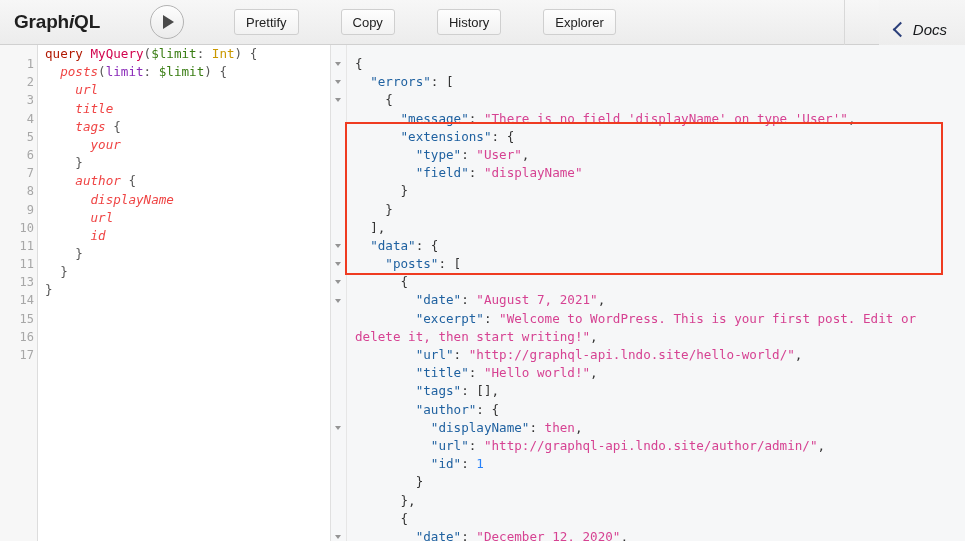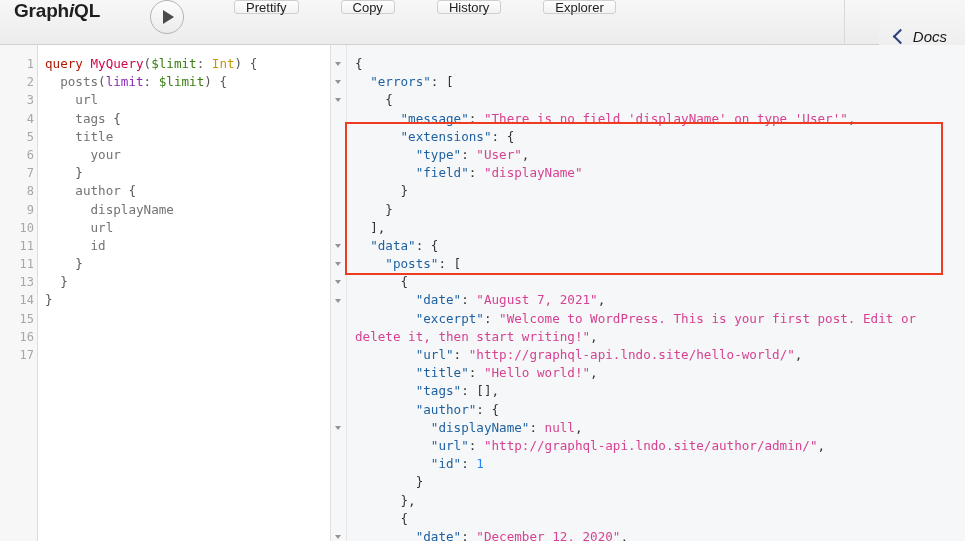--- a/index.html
+++ b/index.html
@@ -21,20 +21,21 @@
     display: flex;
     flex-direction: column;
     background: #f7f7f7;
   }
 
   
   .topbar {
     height: 45px;
     min-height: 45px;
     display: flex;
+    align-items: center;
     background: linear-gradient(#f7f7f7, #ececec);
     border-bottom: 1px solid #d0d0d0;
     position: relative;
     box-sizing: border-box;
     gap: 34px;
   }
   .logo {
     font-family: "Liberation Sans", sans-serif;
     font-size: 19px;
     font-weight: bold;
@@ -60,21 +61,21 @@
   }
   .exec-btn .tri {
     width: 0; height: 0;
     border-left: 11px solid #4a4a4a;
     border-top: 7px solid transparent;
     border-bottom: 7px solid transparent;
     margin-left: 3px;
   }
 
   .tbtn {
-    height: 14px;
+    height: 26px;
     padding: 0 11px;
     margin-right: 8px;
     border: 1px solid #cfcfcf;
     border-radius: 3px;
     background: linear-gradient(#fefefe, #f2f2f2);
     font-size: 13px;
     color: #222;
     font-family: "Liberation Sans", sans-serif;
     display: inline-flex;
     align-items: center;
@@ -161,42 +162,42 @@
     right: -9px;
     top: 50%;
     transform: translateY(-50%);
     width: 0; height: 0;
     border-left: 3.6px solid transparent;
     border-right: 3.6px solid transparent;
     border-top: 4.6px solid #8e8e8e;
   }
   .code {
     flex: 1;
-    padding-top: 10px;
+    padding-top: 0;
     padding-left: 7px;
     font-family: "DejaVu Sans Mono", monospace;
     font-size: 12.6px;
     background: #ffffff;
     overflow: hidden;
     position: relative;
   }
   .cline {
     height: 18.2px;
     line-height: 18.2px;
     white-space: pre;
   }
 
   
   .t-kw    { color: #b11a04; }
   .t-def   { color: #d2054e; }
   .t-punct { color: #555555; }
   .t-var   { color: #397d13; }
   .t-type  { color: #ca9800; }
   .t-attr  { color: #8b2bb9; }
-  .t-field { color: #737373; }
+  .t-field { color: #ef4444; font-style: italic; }
   .t-brace { color: #555555; }
 
   
   .pane-result {
     flex: 1;
     background: #f6f7f8;
     display: flex;
     position: relative;
     min-width: 0;
     overflow: hidden;
@@ -312,22 +313,22 @@
           <div class="gline">13</div>
           <div class="gline">14</div>
           <div class="gline">15</div>
           <div class="gline">16</div>
           <div class="gline">17</div>
         </div>
       <div class="code" id="query-code">
           <div class="cline"><span class="t-kw">query </span><span class="t-def">MyQuery</span><span class="t-punct">(</span><span class="t-var">$limit</span><span class="t-punct">: </span><span class="t-type">Int</span><span class="t-punct">) {</span></div>
           <div class="cline"><span class="t-p">  </span><span class="t-field">posts</span><span class="t-punct">(</span><span class="t-attr">limit</span><span class="t-punct">: </span><span class="t-var">$limit</span><span class="t-punct">) {</span></div>
           <div class="cline"><span class="t-p">    </span><span class="t-field">url</span></div>
+          <div class="cline"><span class="t-p">    </span><span class="t-field">title</span></div>
           <div class="cline"><span class="t-p">    </span><span class="t-field">tags</span><span class="t-punct"> {</span></div>
-          <div class="cline"><span class="t-p">    </span><span class="t-field">title</span></div>
           <div class="cline"><span class="t-p">      </span><span class="t-field">your</span></div>
           <div class="cline"><span class="t-brace">    }</span></div>
           <div class="cline"><span class="t-p">    </span><span class="t-field">author</span><span class="t-punct"> {</span></div>
           <div class="cline"><span class="t-p">      </span><span class="t-field">displayName</span></div>
           <div class="cline"><span class="t-p">      </span><span class="t-field">url</span></div>
           <div class="cline"><span class="t-p">      </span><span class="t-field">id</span></div>
           <div class="cline"><span class="t-brace">    }</span></div>
           <div class="cline"><span class="t-brace">  }</span></div>
           <div class="cline"><span class="t-brace">}</span></div>
           <div class="cline"><span class="t-p"></span></div>
@@ -395,21 +396,21 @@
           <div class="rline"><span class="j-p">  ],</span></div>
           <div class="rline"><span class="j-p">  </span><span class="j-key">"data"</span><span class="j-p">: {</span></div>
           <div class="rline"><span class="j-p">    </span><span class="j-key">"posts"</span><span class="j-p">: [</span></div>
           <div class="rline"><span class="j-p">      {</span></div>
           <div class="rline"><span class="j-p">        </span><span class="j-key">"date"</span><span class="j-p">: </span><span class="j-str">"August 7, 2021"</span><span class="j-p">,</span></div>
           <div class="rline wrap2"><span class="j-p">        </span><span class="j-key">"excerpt"</span><span class="j-p">: </span><span class="j-str">"Welcome to WordPress. This is your first post. Edit or delete it, then start writing!"</span><span class="j-p">,</span></div>
           <div class="rline"><span class="j-p">        </span><span class="j-key">"url"</span><span class="j-p">: </span><span class="j-str">"http://graphql-api.lndo.site/hello-world/"</span><span class="j-p">,</span></div>
           <div class="rline"><span class="j-p">        </span><span class="j-key">"title"</span><span class="j-p">: </span><span class="j-str">"Hello world!"</span><span class="j-p">,</span></div>
           <div class="rline"><span class="j-p">        </span><span class="j-key">"tags"</span><span class="j-p">: [],</span></div>
           <div class="rline"><span class="j-p">        </span><span class="j-key">"author"</span><span class="j-p">: {</span></div>
-          <div class="rline"><span class="j-p">          </span><span class="j-key">"displayName"</span><span class="j-p">: </span><span class="j-null">null</span><span class="j-p">,</span></div>
+          <div class="rline"><span class="j-p">          </span><span class="j-key">"displayName"</span><span class="j-p">: </span><span class="j-null">then</span><span class="j-p">,</span></div>
           <div class="rline"><span class="j-p">          </span><span class="j-key">"url"</span><span class="j-p">: </span><span class="j-str">"http://graphql-api.lndo.site/author/admin/"</span><span class="j-p">,</span></div>
           <div class="rline"><span class="j-p">          </span><span class="j-key">"id"</span><span class="j-p">: </span><span class="j-num">1</span></div>
           <div class="rline"><span class="j-p">        }</span></div>
           <div class="rline"><span class="j-p">      },</span></div>
           <div class="rline"><span class="j-p">      {</span></div>
           <div class="rline"><span class="j-p">        </span><span class="j-key">"date"</span><span class="j-p">: </span><span class="j-str">"December 12, 2020"</span><span class="j-p">,</span></div>
         </div>
     </div>
 
     <div class="annot-box"></div>

